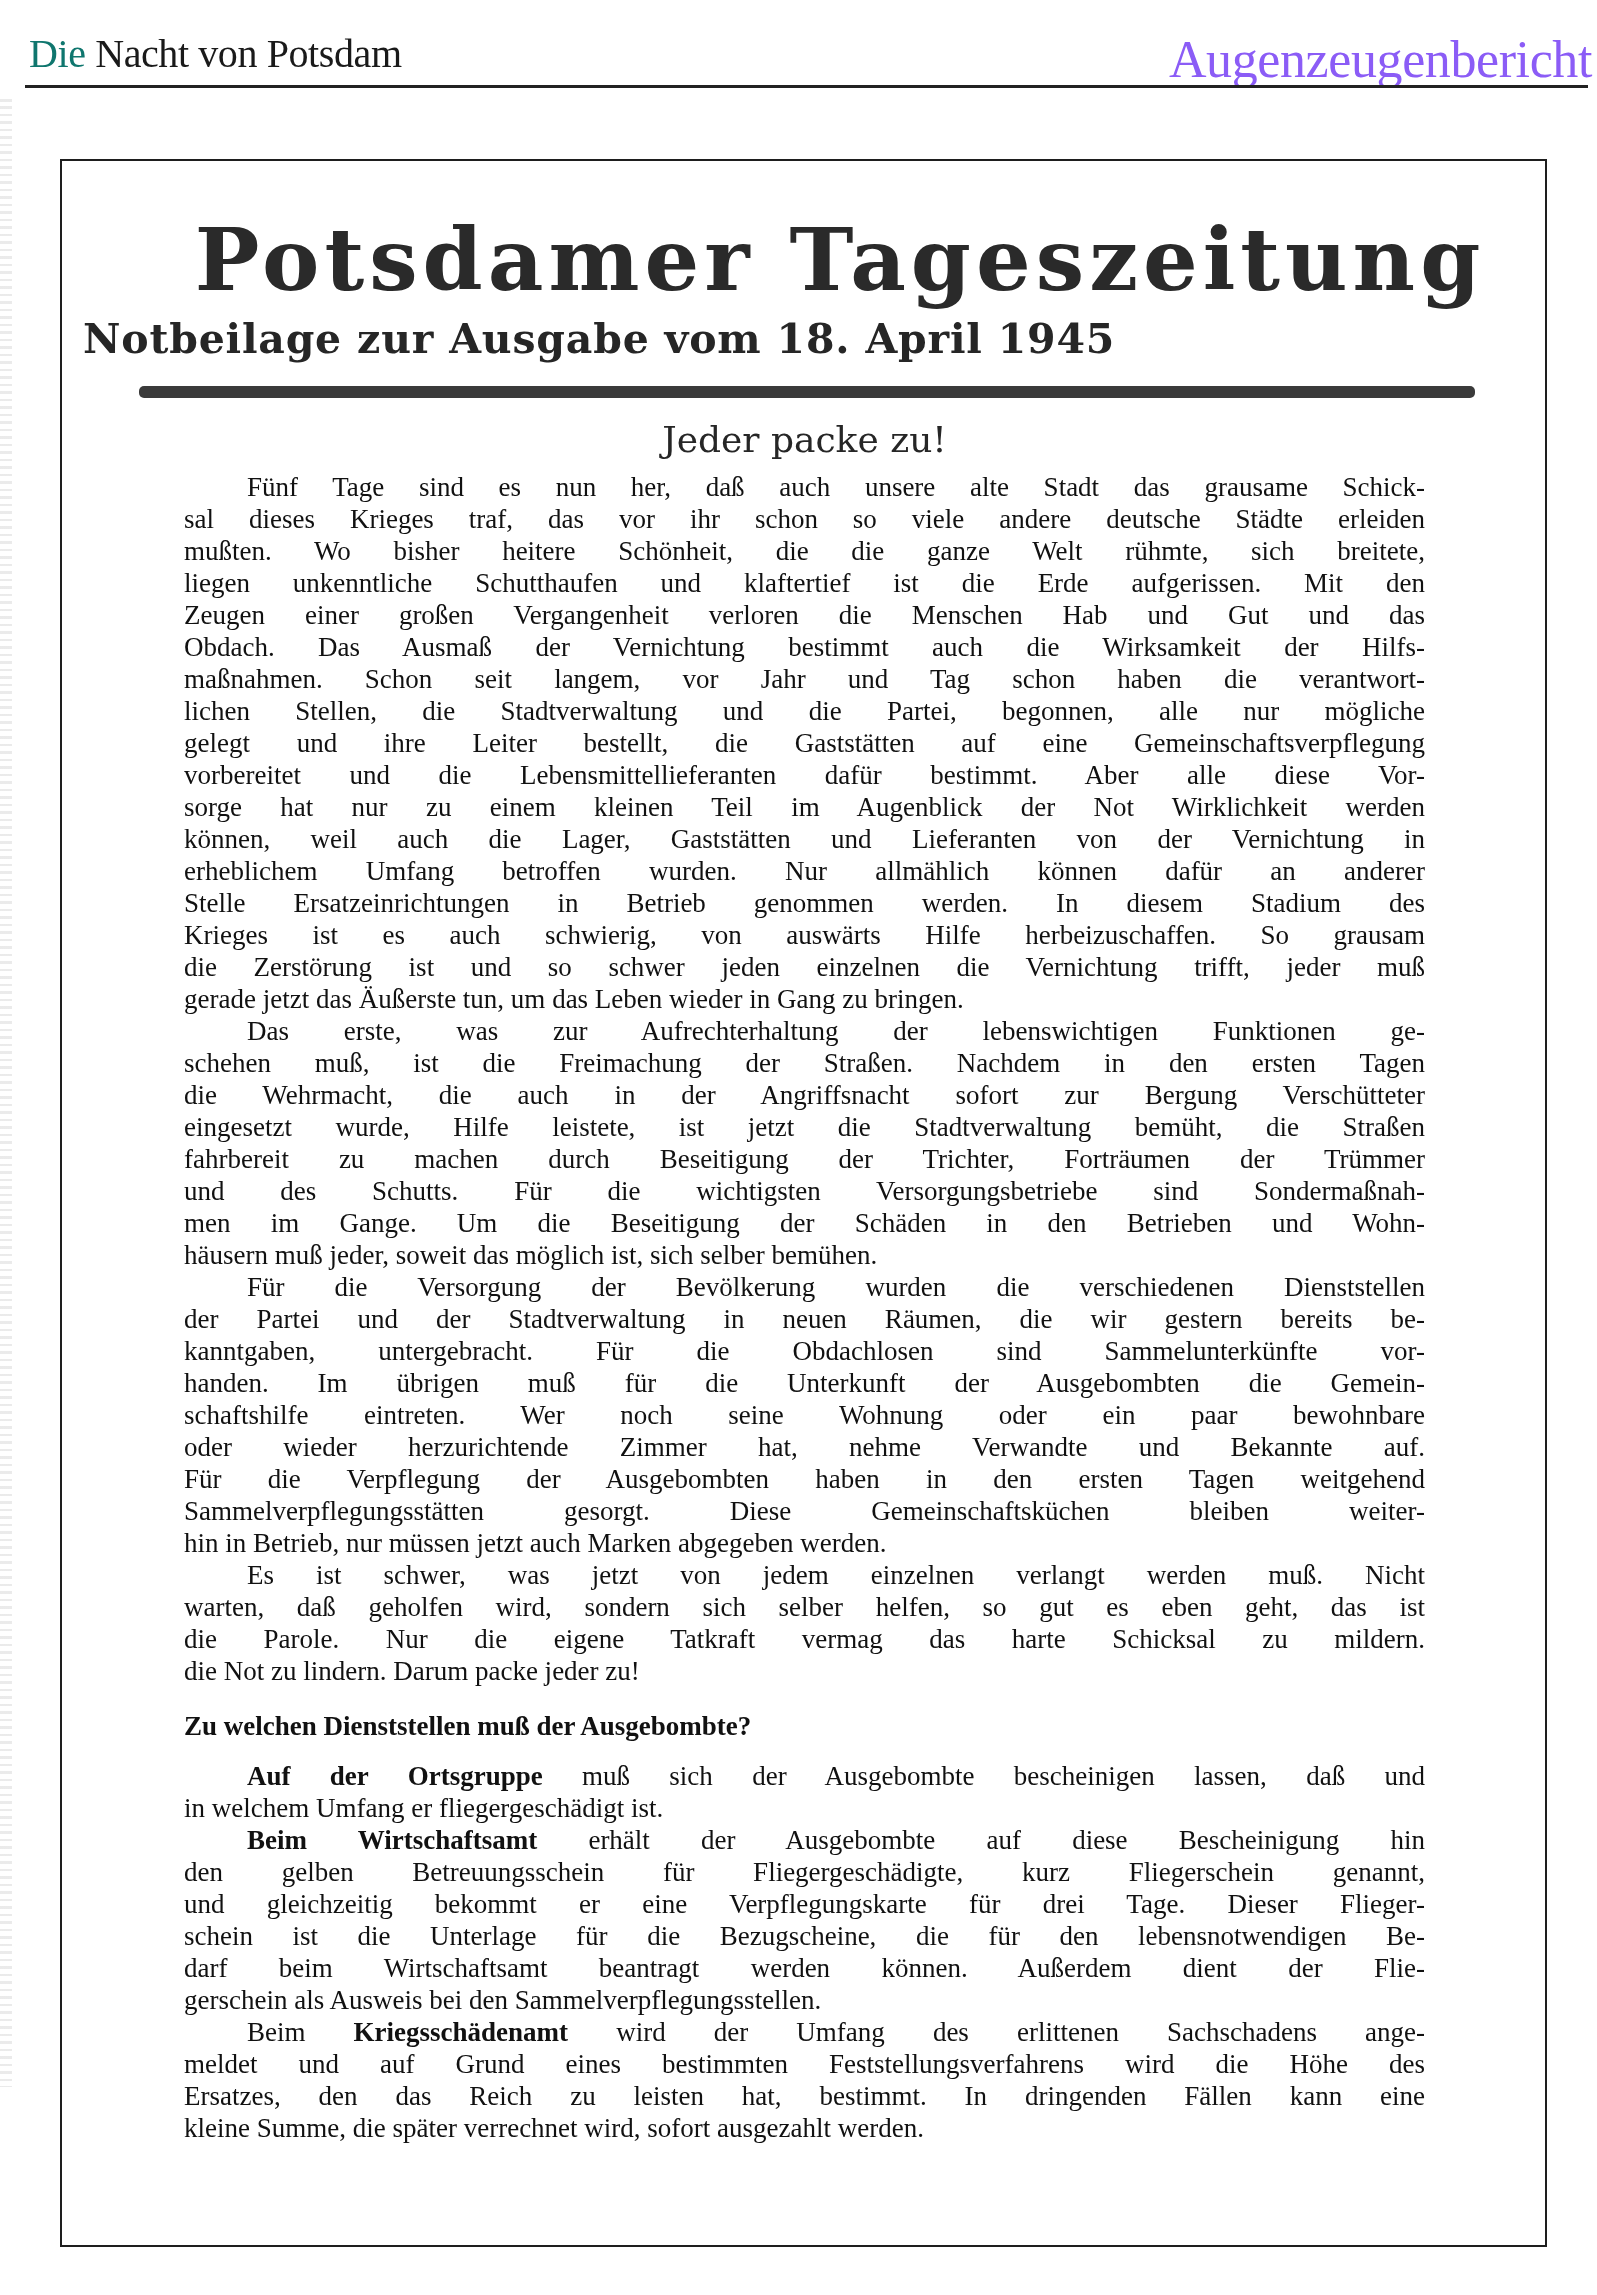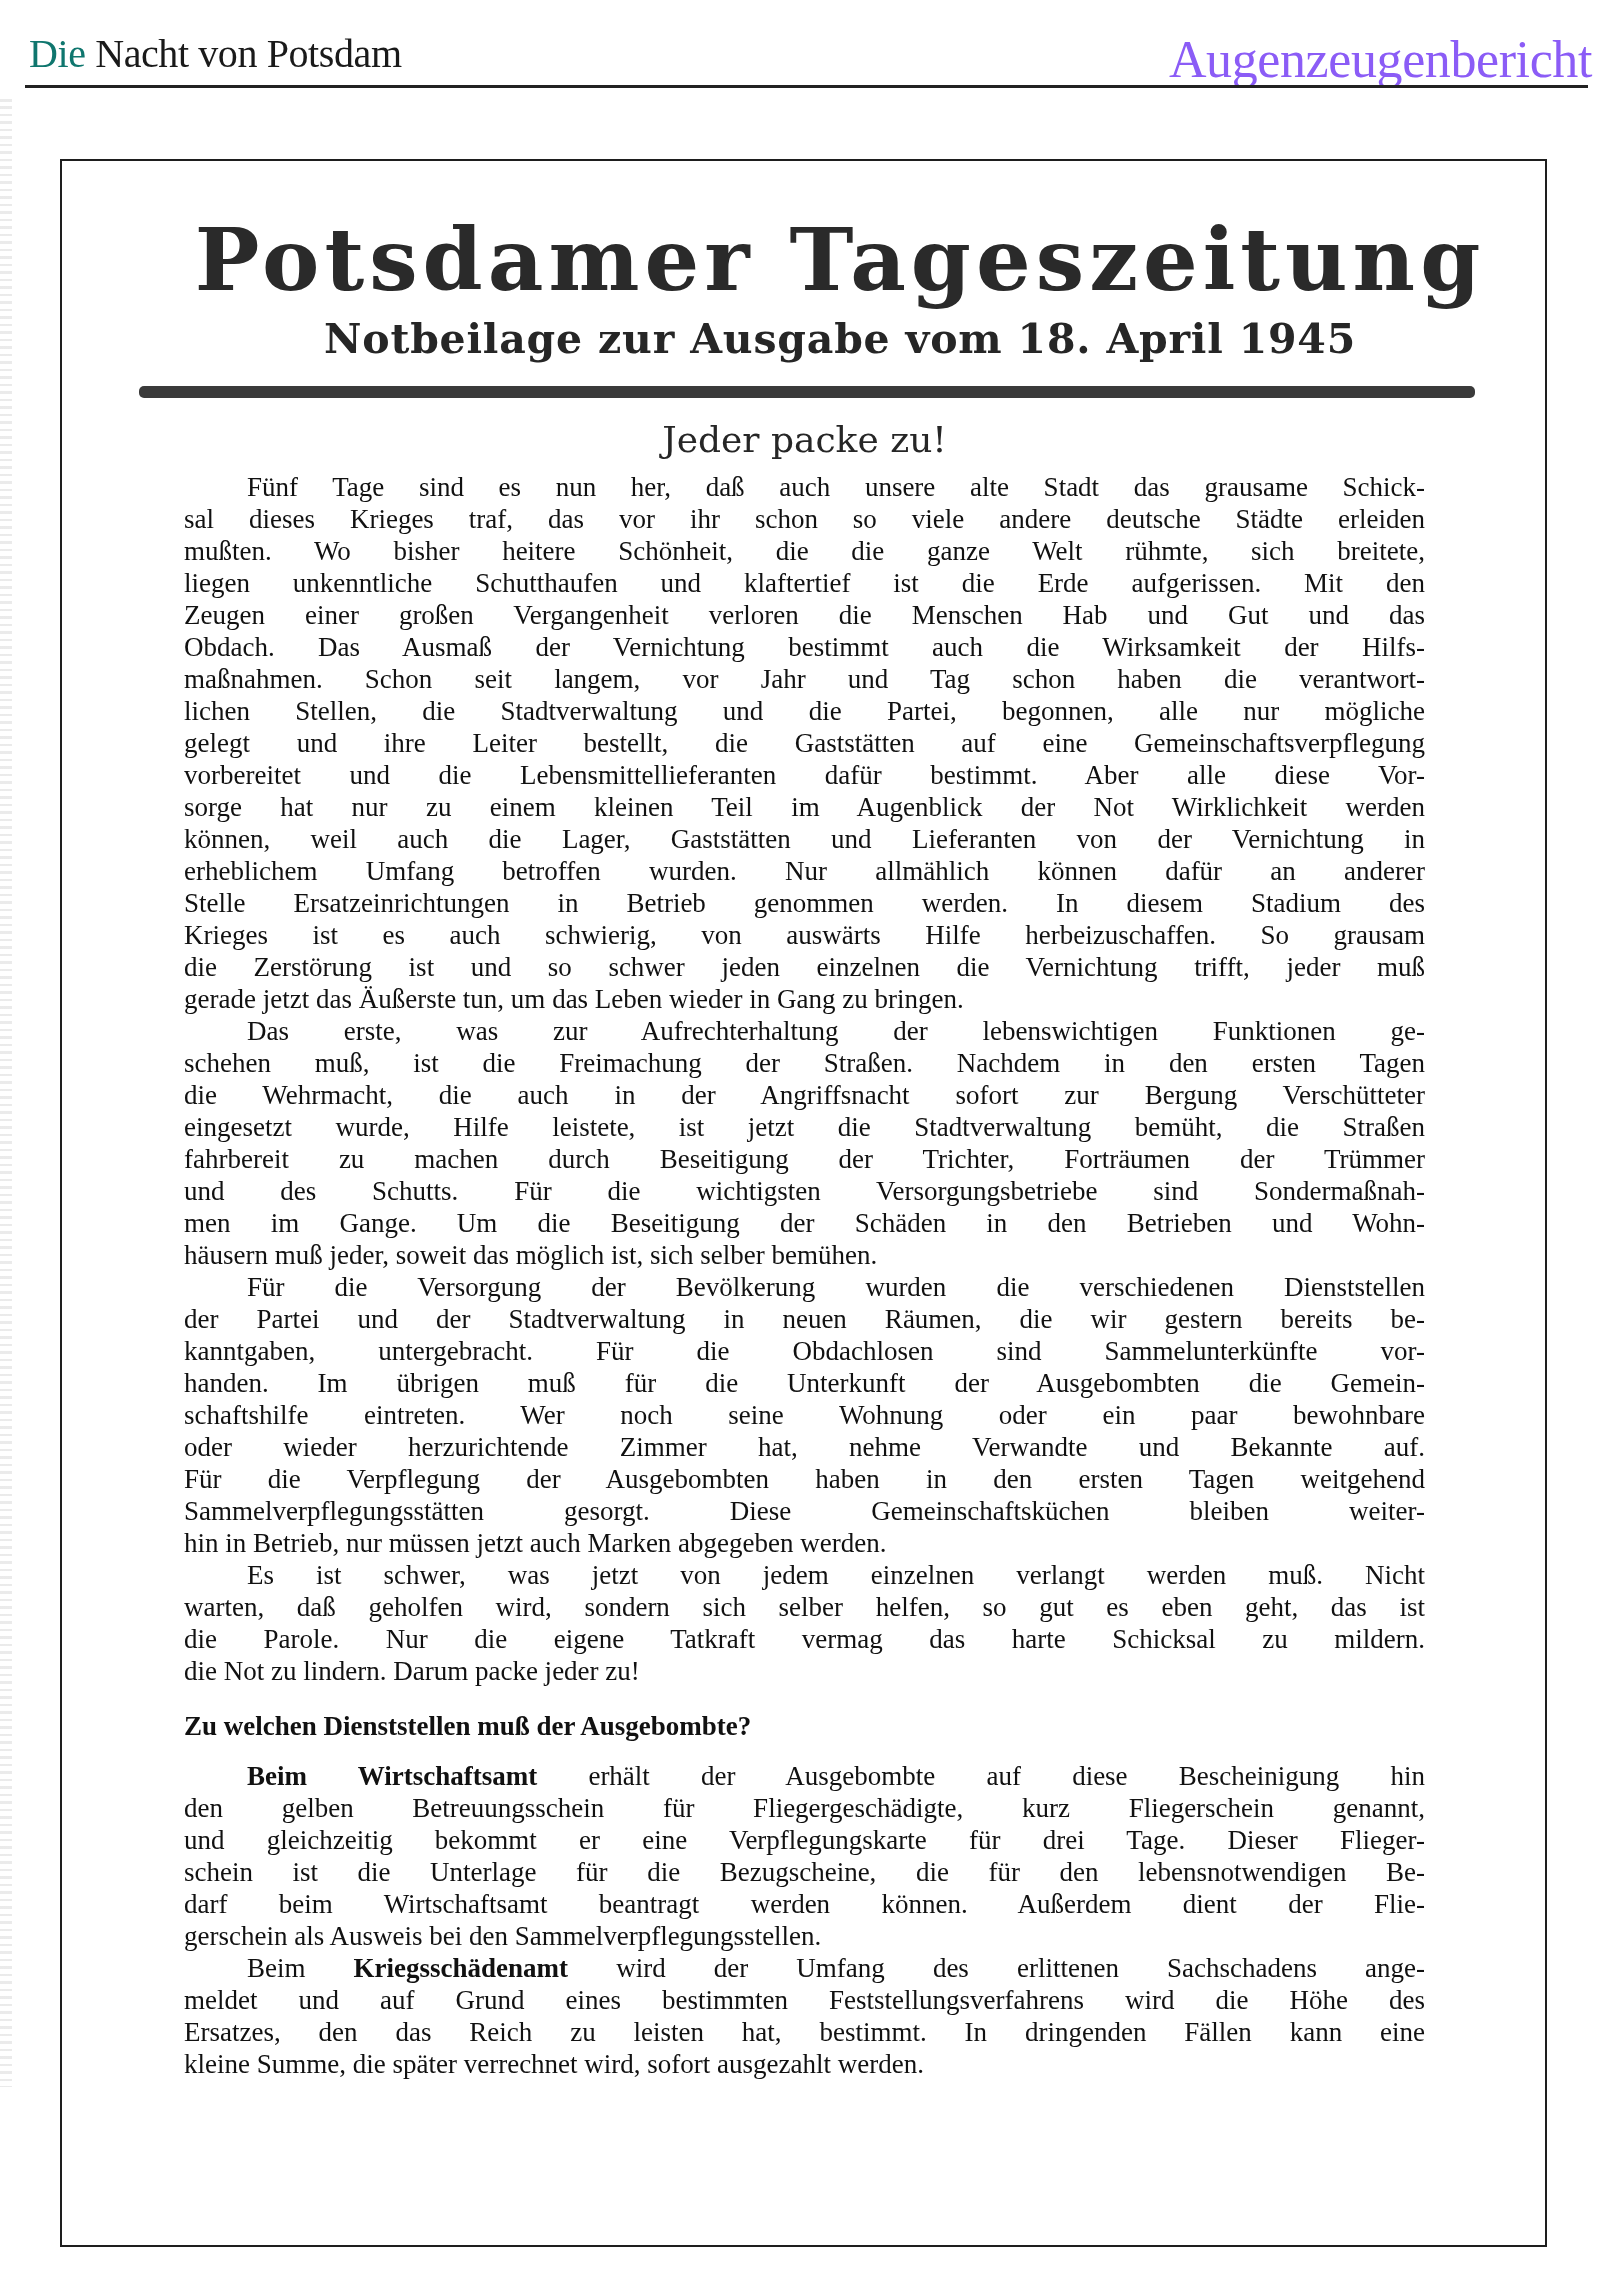--- a/index.html
+++ b/index.html
@@ -5,21 +5,21 @@
   html, body { margin:0; padding:0; background:#ffffff; }
   body { width:1597px; height:2295px; position:relative; overflow:hidden; font-family:"Liberation Serif", serif; color:#111; }
   .run-left { position:absolute; left:29px; top:30px; font-size:40px; color:#1a1a1a; letter-spacing:-0.4px; }
   .run-left .faded { color:#0f766e; }
   .run-right { position:absolute; right:5px; top:30px; font-size:52px; color:#8b5cf6; letter-spacing:-0.4px; }
   .head-rule { position:absolute; left:25px; top:85px; width:1563px; height:2.5px; background:#222; }
   .edge-stipple { position:absolute; left:0; top:99px; width:11.6px; height:1988px;
      background:repeating-linear-gradient(180deg, #e2e2e2 0 2.5px, #ffffff 2.5px 7.5px); opacity:.7; }
   .box { position:absolute; left:60px; top:159px; width:1487px; height:2088px; border:2.5px solid #1e1e1e; box-sizing:border-box; }
   .title { position:absolute; left:0; right:0; top:209px; text-align:center; font-family:"DejaVu Serif", serif; font-weight:bold; font-size:86px; letter-spacing:5px; color:#2a2a2a; padding-left:83px; }
-  .subtitle { position:absolute; left:0; right:0; top:315px; text-align:center; font-family:"DejaVu Serif", serif; font-weight:bold; font-size:41px; letter-spacing:0.8px; color:#262626; padding-left:83px; }
+  .subtitle { position:absolute; left:0; right:0; top:315px; font-family:"DejaVu Serif", serif; font-weight:bold; font-size:41px; letter-spacing:0.8px; color:#262626; padding-left:83px; }
   .thick-rule { position:absolute; left:139px; top:386px; width:1336px; height:11.6px; background:#3a3a3a; border-radius:5px; }
   .art-heading { position:absolute; left:184px; width:1241px; top:419px; text-align:center; font-family:"DejaVu Serif", serif; font-weight:normal; font-size:36px; color:#262626; }
   .body-col { position:absolute; left:184px; top:471px; width:1241px; font-family:"Liberation Serif", serif; font-size:27px; line-height:32px; color:#111; }
   .line { display:block; text-align:justify; text-align-last:justify; white-space:nowrap; height:32px; overflow:visible; }
   .line.last { text-align-last:left; }
   .line.indent { padding-left:63px; }
   .para { display:block; }
   .subhead { display:block; font-weight:bold; margin-top:23px; margin-bottom:18px; height:32px; }
   b.kw { font-weight:bold; }
 </style>
@@ -82,20 +82,24 @@
       <span class="line last">hin in Betrieb, nur müssen jetzt auch Marken abgegeben werden.</span>
     </div>
     <div class="para">
       <span class="line indent">Es ist schwer, was jetzt von jedem einzelnen verlangt werden muß.  Nicht</span>
       <span class="line">warten, daß geholfen wird, sondern sich selber helfen, so gut es eben geht, das ist</span>
       <span class="line">die Parole.  Nur die eigene Tatkraft vermag das harte Schicksal zu mildern.</span>
       <span class="line last">die Not zu lindern.  Darum packe jeder zu!</span>
     </div>
     <div class="subhead">Zu welchen Dienststellen muß der Ausgebombte?</div>
     <div class="para">
+      <span class="line indent"><b class="kw">Auf der Ortsgruppe</b><span> muß sich der Ausgebombte bescheinigen lassen, daß und</span></span>
+      <span class="line last">in welchem Umfang er fliegergeschädigt ist.</span>
+    </div>
+    <div class="para">
       <span class="line indent"><b class="kw">Beim Wirtschaftsamt</b><span> erhält der Ausgebombte auf diese Bescheinigung hin</span></span>
       <span class="line">den gelben Betreuungsschein für Fliegergeschädigte, kurz Fliegerschein genannt,</span>
       <span class="line">und gleichzeitig bekommt er eine Verpflegungskarte für drei Tage.  Dieser Flieger-</span>
       <span class="line">schein ist die Unterlage für die Bezugscheine, die für den lebensnotwendigen Be-</span>
       <span class="line">darf beim Wirtschaftsamt beantragt werden können.  Außerdem dient der Flie-</span>
       <span class="line last">gerschein als Ausweis bei den Sammelverpflegungsstellen.</span>
     </div>
     <div class="para">
       <span class="line indent"><span>Beim </span><b class="kw">Kriegsschädenamt</b><span> wird der Umfang des erlittenen Sachschadens ange-</span></span>
       <span class="line">meldet und auf Grund eines bestimmten Feststellungsverfahrens wird die Höhe des</span>

